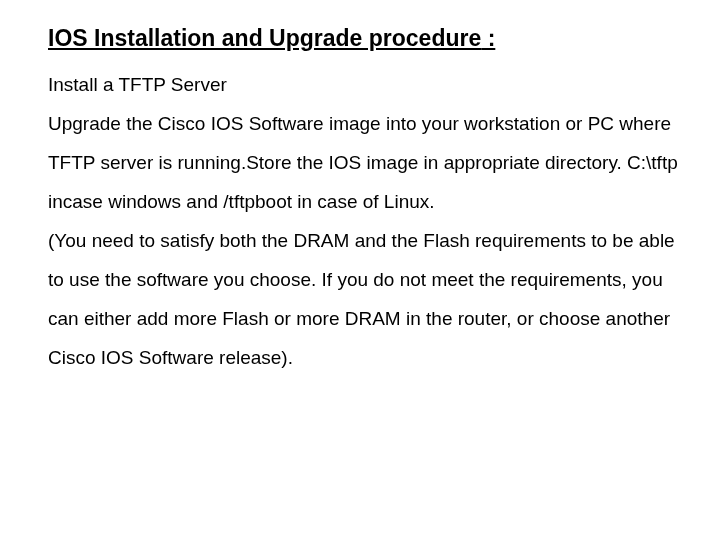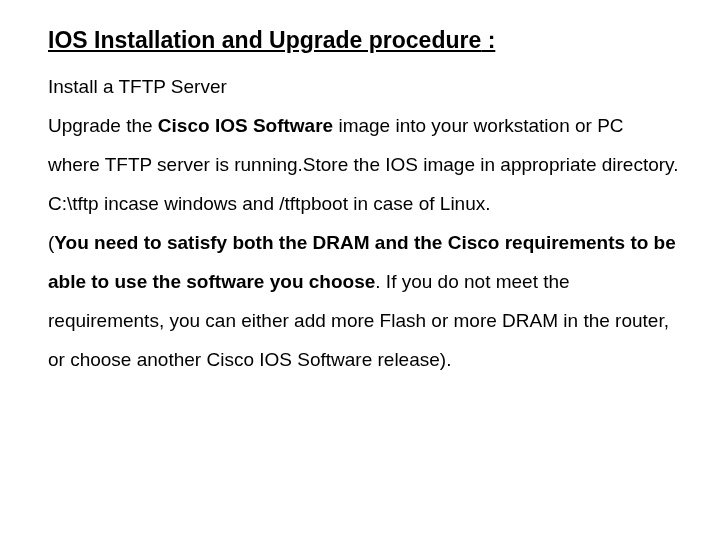--- a/index.html
+++ b/index.html
@@ -5,41 +5,42 @@
   html, body {
     margin: 0;
     padding: 0;
     width: 720px;
     height: 540px;
     background: #ffffff;
     font-family: Arial, Helvetica, sans-serif;
     color: #000000;
   }
   .page {
-    padding: 27px 40px 0 48px;
+    padding: 9px 40px 0 48px;
+    margin-top: 16px;
   }
   .title {
     font-size: 23px;
     font-weight: bold;
     text-decoration: underline;
     margin-bottom: 14px;
   }
   .body {
     font-size: 19px;
     line-height: 2.05;
   }
   .bold {
-    font-weight: bold;
+    font-weight: normal;
   }
 </style>
 </head>
 <body>
 
 <div class="page">
   <div class="title">
     <span>IOS Installation and Upgrade procedure</span><span style="text-decoration:none"> :</span>
   </div>
   <div class="body">
     <span>Install a TFTP Server</span><br>
     <span>Upgrade the </span><span class="bold">Cisco IOS Software</span><span> image into your workstation or PC where TFTP server is running.Store the IOS image in appropriate directory. C:\tftp incase windows and /tftpboot in case of Linux.</span><br>
-    <span>(</span><span class="bold">You need to satisfy both the DRAM and the Cisco requirements to be able to use the software you choose</span><span>. If you do not meet the requirements, you can either add more Flash or more DRAM in the router, or choose another Cisco IOS Software release).</span>
+    <span>(</span><span class="bold">You need to satisfy both the DRAM and the Flash requirements to be able to use the software you choose</span><span>. If you do not meet the requirements, you can either add more Flash or more DRAM in the router, or choose another Cisco IOS Software release).</span>
   </div>
 </div>
 
 </body></html>

